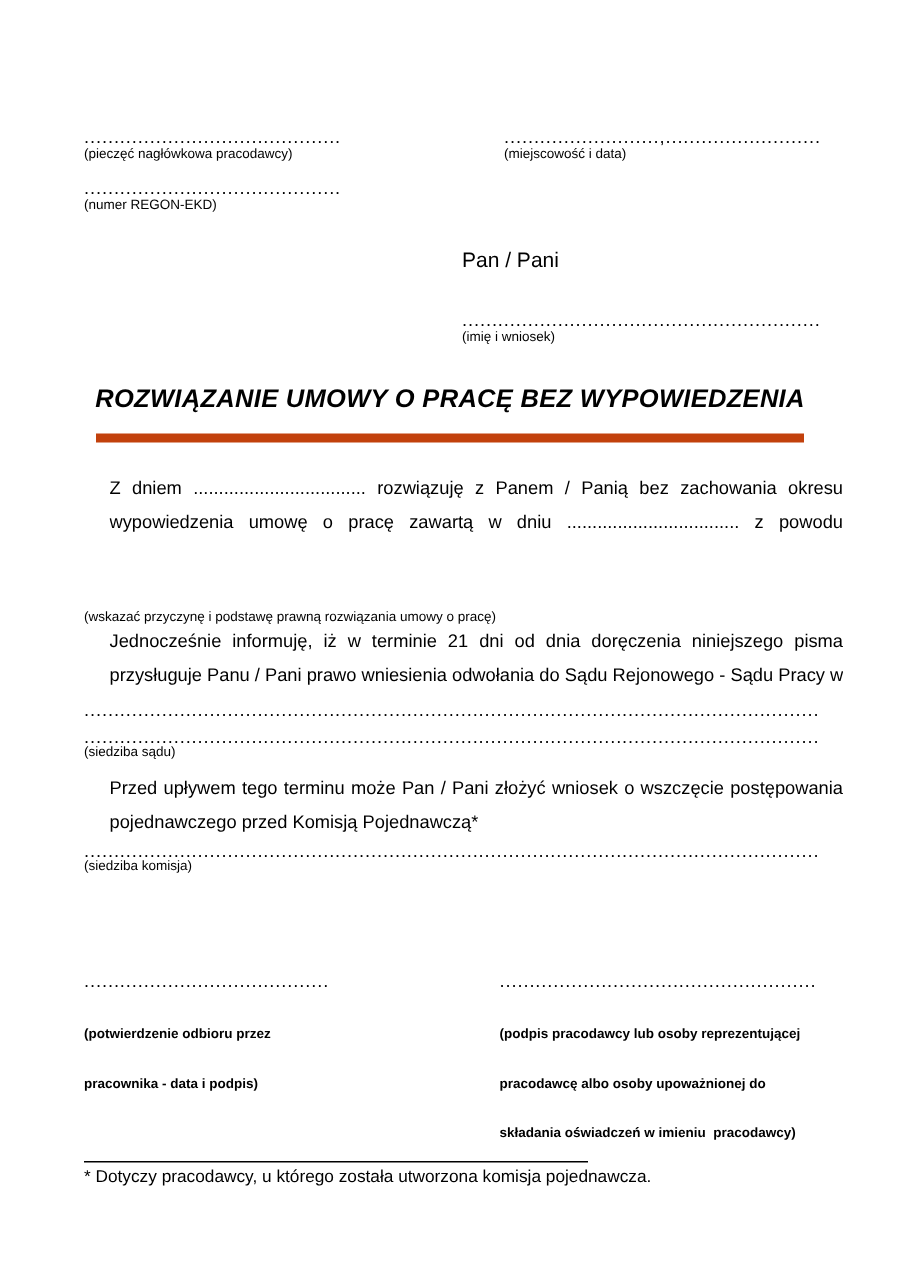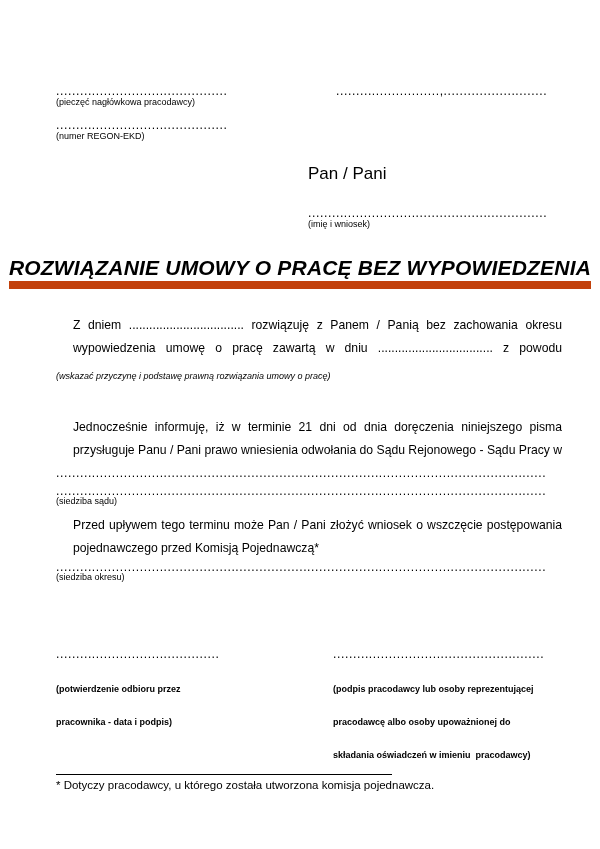--- a/index.html
+++ b/index.html
@@ -25,33 +25,33 @@
     text-align: left;
   }
 
   .caption {
     font-size: 9px;
     line-height: 11px;
     text-align: left;
     white-space: pre-wrap;
   }
 
-  .salutation { font-size: 17px; line-height: 15px; }
+  .salutation { font-size: 14px; line-height: 15px; }
 
   .doc-title {
     width: 600px;
     text-align: center;
   }
   .doc-title span {
     font-style: italic;
     font-weight: bold;
-    font-size: 21px;
+    font-size: 17px;
     letter-spacing: 0.2px;
-    border-bottom: 8px solid #c2410c;
-    padding-bottom: 2px;
+    border-bottom: 6px solid #c2410c;
+    padding-bottom: 14px;
   }
 
   .bodyline {
     font-size: 12.2px;
     line-height: 23px;
     white-space: nowrap;
     text-align: justify;
     text-align-last: justify;
     width: 100%;
     overflow: hidden;
@@ -77,55 +77,56 @@
 
   <div class="abs" style="left:56px; top:85px; width:170px;">
     <div class="dotline">.......................................................</div>
     <div class="caption">(pieczęć nagłówkowa pracodawcy)</div>
     <div class="dotline" style="margin-top:11px;">.......................................................</div>
     <div class="caption">(numer REGON-EKD)</div>
   </div>
 
   <div class="abs" style="left:336px; top:85px; width:210px;">
     <div class="dotline">..........................,........................................</div>
+    <div class="caption">(miejscowość i data)</div>
   </div>
 
   <div class="abs" style="left:308px; top:166px; width:238px;">
     <div class="salutation">Pan / Pani</div>
     <div class="dotline" style="margin-top:26px;">...........................................................................</div>
     <div class="caption">(imię i wniosek)</div>
   </div>
 
   <div class="abs doc-title" style="left:0; top:256px;">
     <span>ROZWIĄZANIE UMOWY O PRACĘ BEZ WYPOWIEDZENIA</span>
   </div>
 
   <div class="abs" style="left:56px; top:314px; width:489px;">
     <div class="bodyline">Z dniem .................................. rozwiązuję z Panem / Panią bez zachowania okresu</div>
     <div class="bodyline">wypowiedzenia umowę o pracę zawartą w dniu .................................. z powodu</div>
   </div>
 
-  <div class="abs caption" style="left:56px; top:371px; width:489px;font-style:italic;">(wskazać przyczynę i podstawę prawną rozwiązania umowy o pracę)</div>
+  <div class="abs caption" style="left:56px; top:406px; width:489px;">(wskazać przyczynę i podstawę prawną rozwiązania umowy o pracę)</div>
 
   <div class="abs" style="left:56px; top:416px; width:489px;">
     <div class="bodyline">Jednocześnie informuję, iż w  terminie 21 dni od dnia doręczenia niniejszego pisma</div>
     <div class="bodyline">przysługuje Panu / Pani prawo wniesienia odwołania do Sądu Rejonowego - Sądu Pracy w</div>
   </div>
 
   <div class="abs dotline" style="left:56px; top:467px; width:489px;">......................................................................................................................................................</div>
   <div class="abs dotline" style="left:56px; top:485px; width:489px;">......................................................................................................................................................</div>
   <div class="abs caption" style="left:56px; top:496px; width:489px;">(siedziba sądu)</div>
 
   <div class="abs" style="left:56px; top:514px; width:489px;">
     <div class="bodyline">Przed upływem tego terminu może Pan / Pani złożyć wniosek o wszczęcie postępowania</div>
     <div class="bodyline left">pojednawczego przed Komisją Pojednawczą*</div>
   </div>
 
   <div class="abs dotline" style="left:56px; top:561px; width:489px;">......................................................................................................................................................</div>
-  <div class="abs caption" style="left:56px; top:572px; width:489px;">(siedziba okresu)</div>
+  <div class="abs caption" style="left:56px; top:572px; width:489px;">(siedziba komisja)</div>
 
   <div class="abs sig-block" style="left:56px; top:648px; width:163px;">
     <div class="dotline">..................................................</div>
     <div class="caption">
       <div>(potwierdzenie odbioru przez</div>
       <div>pracownika - data i podpis)</div>
     </div>
   </div>
 
   <div class="abs sig-block" style="left:333px; top:648px; width:210px;">

